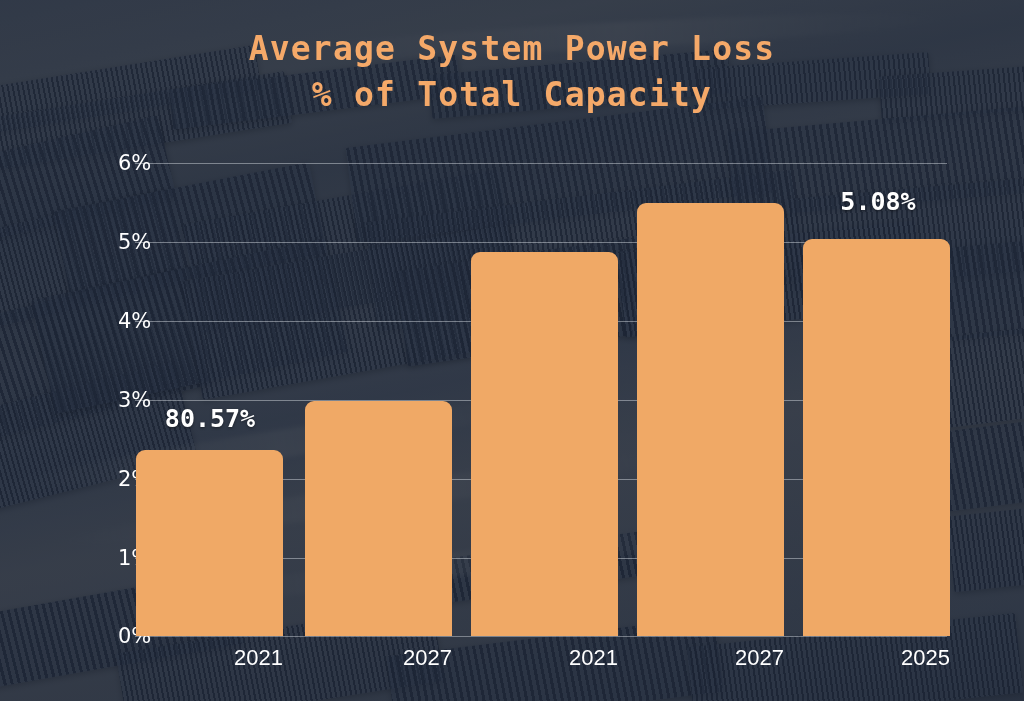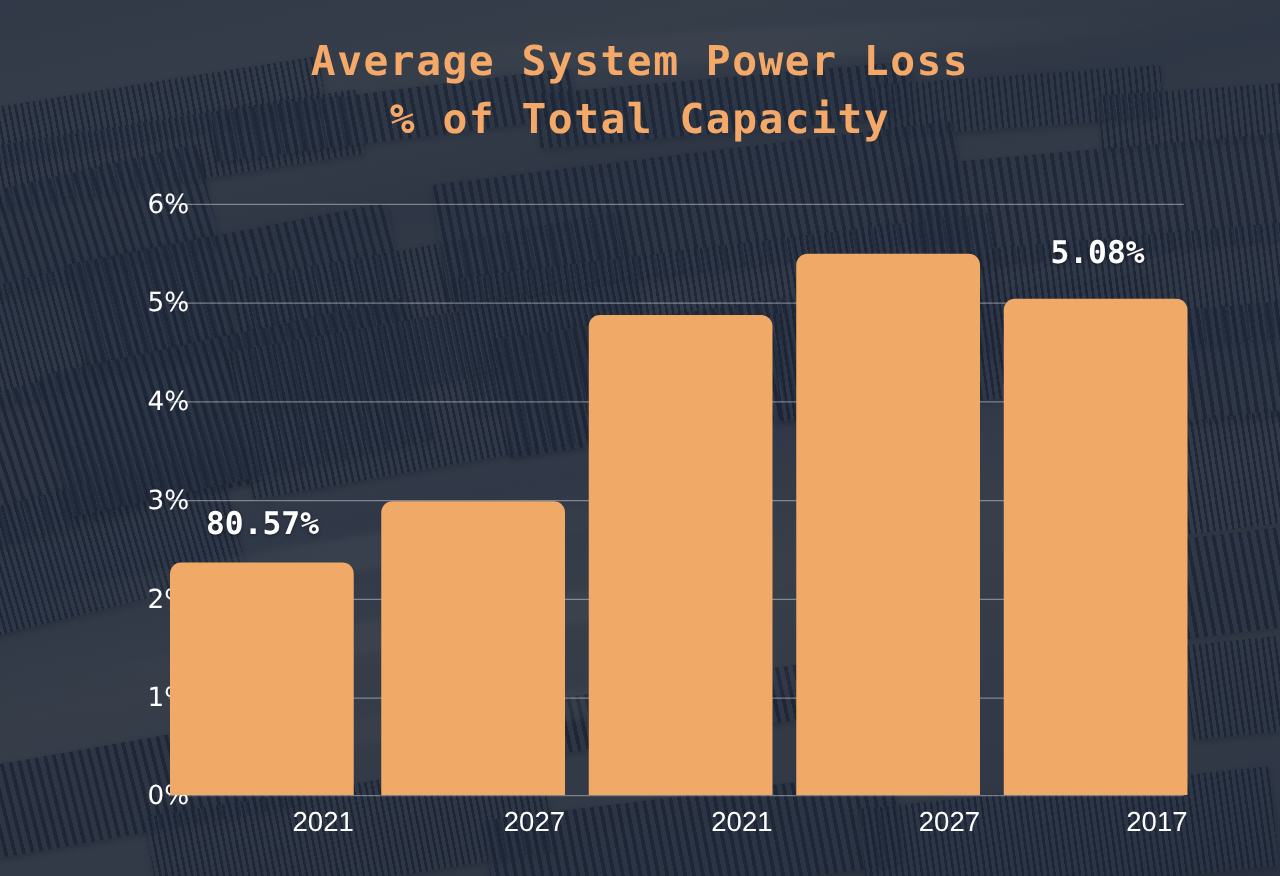--- a/index.html
+++ b/index.html
@@ -222,16 +222,16 @@
     <div class="bar" style="left: 637px; width: 147px; top: 203px; height: 433px; background: rgb(240, 169, 102);"></div>
     <div class="bar" style="left: 803px; width: 147px; top: 239px; height: 397px; background: rgb(240, 169, 102);"></div>
 
     <div class="datalabel" style="left: 130px; width: 160px; top: 404px; color: rgb(255, 255, 255);">80.57%</div>
     <div class="datalabel" style="left: 798px; width: 160px; top: 187px; color: rgb(255, 255, 255);">5.08%</div>
 
     <div class="xtick" style="left: 136px; width: 147px; color: rgb(255, 255, 255);">2021</div>
     <div class="xtick" style="left: 305px; width: 147px; color: rgb(255, 255, 255);">2027</div>
     <div class="xtick" style="left: 471px; width: 147px; color: rgb(255, 255, 255);">2021</div>
     <div class="xtick" style="left: 637px; width: 147px; color: rgb(255, 255, 255);">2027</div>
-    <div class="xtick" style="left: 803px; width: 147px; color: rgb(255, 255, 255);">2017</div>
+    <div class="xtick" style="left: 803px; width: 147px; color: rgb(255, 255, 255);">2025</div>
   </div>
 
 </div>
 
 </body></html>

